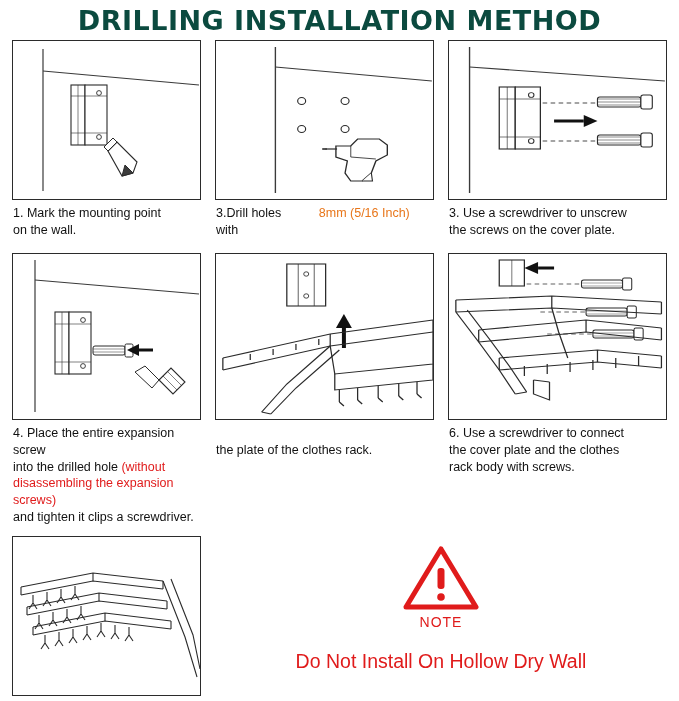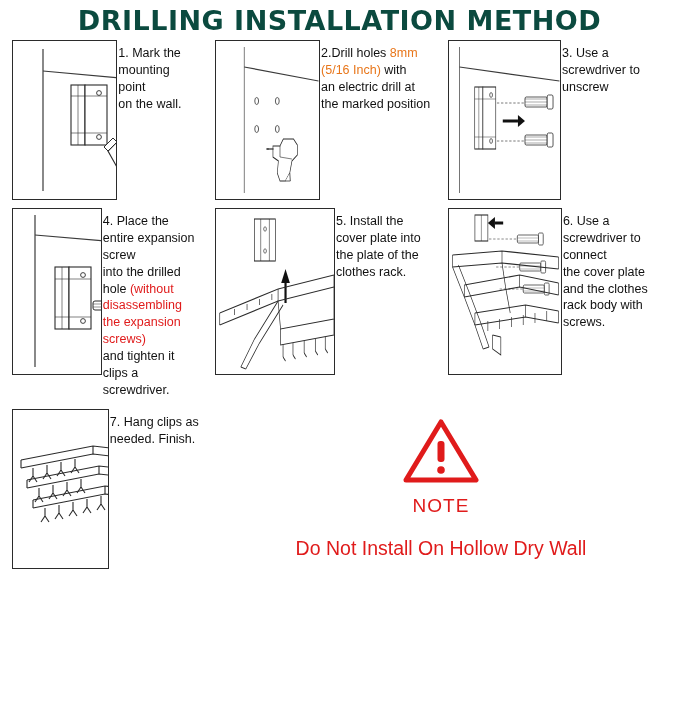--- a/index.html
+++ b/index.html
@@ -36,52 +36,52 @@
   }
   
   .grid {
     display: grid;
     grid-template-columns: 189px 1fr 1fr;
     column-gap: 14px;
     padding: 0 4px;
   }
   .cell {
     display: flex;
-    flex-direction: row;
+    flex-direction: column;
   }
   .frame {
     border: 1px solid #2b2b2b;
     background: #ffffff;
     position: relative;
     overflow: hidden;
   }
   .caption {
     font-size: 12.5px;
     line-height: 1.35;
     padding: 5px 1px 6px 1px;
     color: #111111;
   }
   .hl-red { color: #e01b1b; }
-  .hl-orange { color: #e8761a; }
+  .hl-orange { color: #e8761a; margin-left: 34px; }
   svg { display: block; }
 
   
   .note-wrap {
     grid-column: 2 / span 2;
     display: flex;
     flex-direction: column;
     align-items: center;
     justify-content: flex-start;
     padding-top: 8px;
   }
   .note-label {
     color: #e01b1b;
-    font-size: 19px;
+    font-size: 14px;
     letter-spacing: 1px;
-    margin-top: 10px;
+    margin-top: 2px;
   }
   .note-text {
     color: #e01b1b;
     font-size: 19.5px;
     text-align: center;
     line-height: 1.35;
     margin-top: 18px;
   }
   .row2 { margin-top: 8px; }
   .row3 { margin-top: 4px; }
@@ -137,22 +137,21 @@
           <g>
             <path d="M105 105 L118 105 L124 98 L143 98 L150 104 L150 114 L140 120 L136 132 L128 140 L118 140 L113 132 L115 120 L105 116 Z" fill="#ffffff" stroke="#2b2b2b" stroke-width="1.2"></path>
             <path d="M118 105 L118 116 L140 118" fill="none" stroke="#2b2b2b" stroke-width="0.8"></path>
             <line x1="96" y1="108" x2="106" y2="108" stroke="#2b2b2b" stroke-width="1.2"></line>
             <line x1="93" y1="108" x2="97" y2="108" stroke="#2b2b2b" stroke-width="1.6"></line>
             <path d="M128 140 L137 140 L136 132" fill="#ffffff" stroke="#2b2b2b" stroke-width="1"></path>
           </g>
         </svg>
       </div>
       <div class="caption">
-        <span>2.Drill holes </span><span class="hl-orange">8mm (5/16 Inch)</span><span> with</span><br>
-        <span>an electric drill at the marked position</span>
+        <span>3.Drill holes </span><span class="hl-orange">8mm (5/16 Inch)</span><span> with</span><br>
       </div>
     </div>
 
     <div class="cell">
       <div class="frame" style="height:158px;">
         <svg width="100%" height="156" viewBox="0 0 190 156" preserveAspectRatio="none">
           <path d="M18 6 L18 152" stroke="#3a3a3a" stroke-width="1.2" fill="none"></path>
           <path d="M18 26 L189 40" stroke="#3a3a3a" stroke-width="1.2" fill="none"></path>
 
           <rect x="44" y="46" width="14" height="62" fill="#ffffff" stroke="#2b2b2b" stroke-width="1.1"></rect>
@@ -178,20 +177,21 @@
           </g>
           <g>
             <rect x="130" y="94" width="38" height="10" rx="2" fill="#ffffff" stroke="#2b2b2b" stroke-width="1"></rect>
             <path d="M130 96 L168 96 M130 99 L168 99 M130 102 L168 102" stroke="#2b2b2b" stroke-width="0.5"></path>
             <rect x="168" y="92" width="10" height="14" rx="2" fill="#ffffff" stroke="#2b2b2b" stroke-width="1"></rect>
           </g>
         </svg>
       </div>
       <div class="caption">
         <span>3. Use a screwdriver to unscrew</span><br>
+        <span>the screws on the cover plate.</span>
       </div>
     </div>
   </div>
 
   <div class="grid row2">
 
     <div class="cell">
       <div class="frame" style="height:165px;">
         <svg width="187" height="163" viewBox="0 0 187 163">
           <path d="M22 6 L22 158" stroke="#3a3a3a" stroke-width="1.2" fill="none"></path>
@@ -259,21 +259,21 @@
             <path d="M108 136 L108 148 M124 134 L124 146 M142 132 L142 144 M160 130 L160 142 M176 128 L176 140"></path>
             <path d="M108 148 L112 152 M124 146 L128 150 M142 144 L146 148 M160 142 L164 146 M176 140 L180 144"></path>
             <path d="M30 100 L30 106 M50 95 L50 101 M70 90 L70 96 M90 85 L90 91"></path>
             <path d="M100 92 L62 130 L40 158"></path>
             <path d="M108 96 L70 134 L48 160"></path>
             <path d="M40 158 L48 160"></path>
           </g>
         </svg>
       </div>
       <div class="caption">
-        <span>5. Install the cover plate into</span><br>
+        <br>
         <span>the plate of the clothes rack.</span>
       </div>
     </div>
 
     <div class="cell">
       <div class="frame" style="height:165px;">
         <svg width="100%" height="163" viewBox="0 0 190 163" preserveAspectRatio="none">
 
           <g>
             <rect x="44" y="6" width="22" height="26" fill="#ffffff" stroke="#2b2b2b" stroke-width="1.1"></rect>

